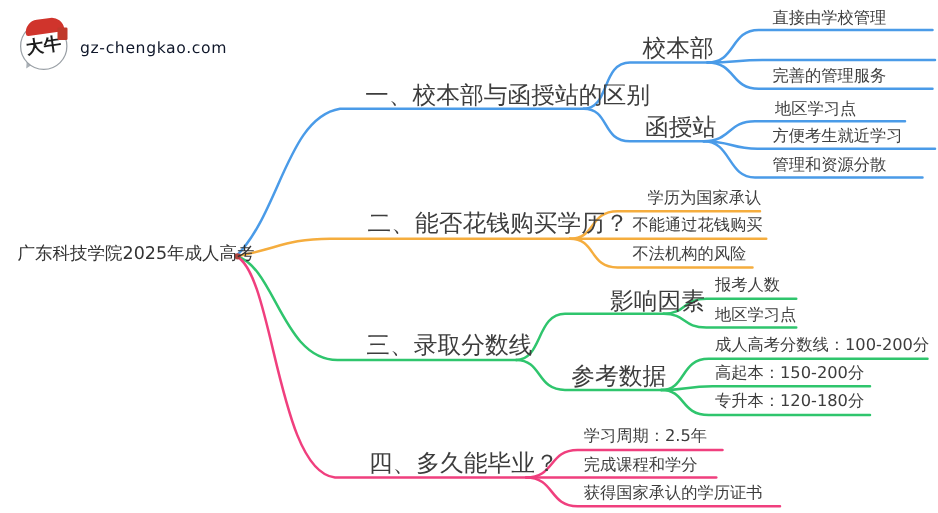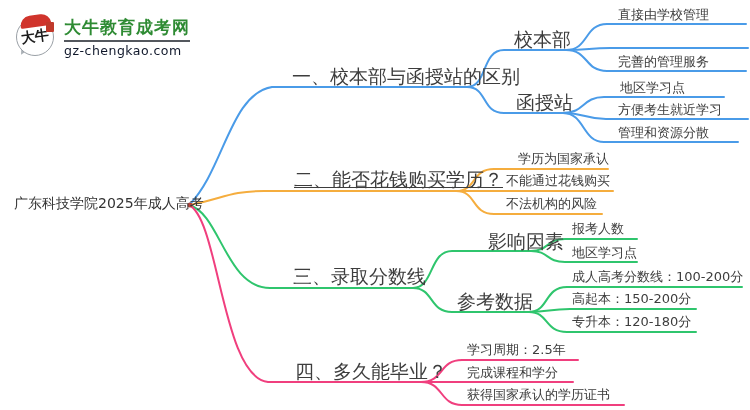--- a/index.html
+++ b/index.html
@@ -68,37 +68,36 @@
 
   <div class="logo">
     <div class="logo-icon">
       <div class="tail"></div>
       <div class="bubble"></div>
       <div class="cap"></div>
       <div class="icon-text">大牛</div>
       <div class="seal"></div>
     </div>
     <div class="logo-text">
-      <span class="site-name">大牛教育成考网</span>
       <span class="site-domain">gz-chengkao.com</span>
     </div>
   </div>
 
   <div class="node root" style="left:14px;top:195px;">广东科技学院2025年成人高考</div>
 
   <div class="node lvl1" style="left:292px;top:68px;">一、校本部与函授站的区别</div>
   <div class="node lvl1" style="left:514px;top:31px;">校本部</div>
   <div class="node" style="left:618px;top:6px;">直接由学校管理</div>
   <div class="node" style="left:618px;top:53px;">完善的管理服务</div>
   <div class="node lvl1" style="left:516px;top:94px;">函授站</div>
   <div class="node" style="left:620px;top:79px;">地区学习点</div>
   <div class="node" style="left:618px;top:101px;">方便考生就近学习</div>
   <div class="node" style="left:618px;top:124px;">管理和资源分散</div>
 
-  <div class="node lvl1" style="left:294px;top:171px;text-decoration:underline;">二、能否花钱购买学历？</div>
+  <div class="node lvl1" style="left:294px;top:171px;">二、能否花钱购买学历？</div>
   <div class="node" style="left:506px;top:150px;margin-left:12px;">学历为国家承认</div>
   <div class="node" style="left:506px;top:172px;">不能通过花钱购买</div>
   <div class="node" style="left:506px;top:195px;">不法机构的风险</div>
 
   <div class="node lvl1" style="left:293px;top:268px;">三、录取分数线</div>
   <div class="node lvl1" style="left:466px;top:233px;margin-left:22px;">影响因素</div>
   <div class="node" style="left:572px;top:220px;">报考人数</div>
   <div class="node" style="left:572px;top:244px;">地区学习点</div>
   <div class="node lvl1" style="left:457px;top:293px;">参考数据</div>
   <div class="node" style="left:572px;top:268px;">成人高考分数线：100-200分</div>

